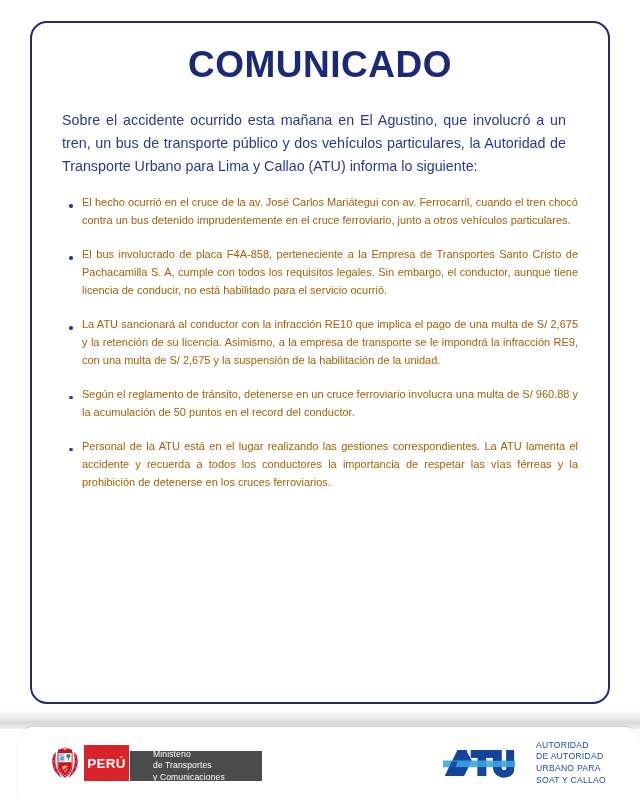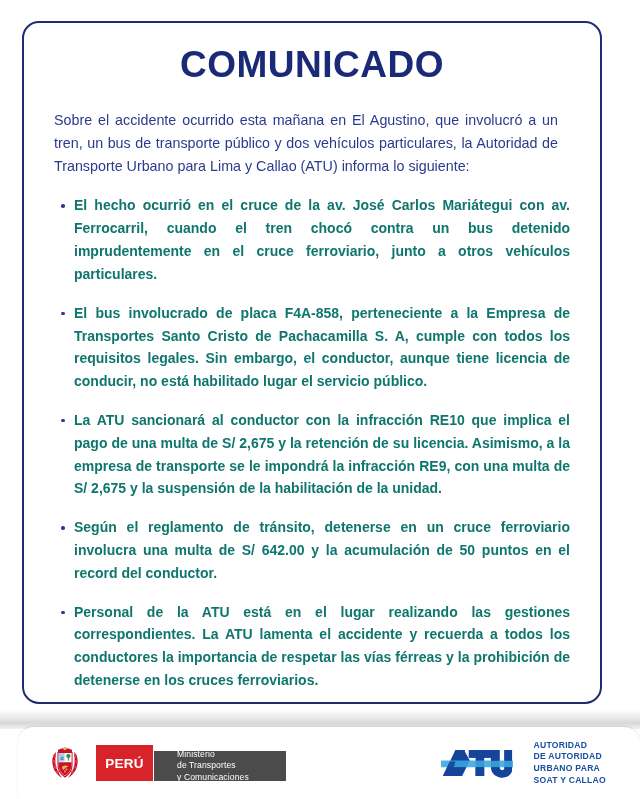--- a/index.html
+++ b/index.html
@@ -19,21 +19,21 @@
     position: relative;
     width: 640px;
     height: 799px;
     background: #ffffff;
     box-sizing: border-box;
   }
 
   
   .card {
     position: absolute;
-    left: 22px;
+    left: 30px;
     top: 21px;
     width: 580px;
     height: 683px;
     box-sizing: border-box;
     border: 2px solid #1f2d6e;
     border-radius: 17px;
     background: #ffffff;
     padding: 0 30px;
   }
 
@@ -61,26 +61,25 @@
   .bullets {
     list-style: none;
     margin: 16px 0 0 0;
     padding: 0;
   }
 
   .bullets li {
     position: relative;
     margin: 0 0 16px 0;
     padding-left: 20px;
-    font-size: 14px;
+    font-size: 11px;
     line-height: 1.63;
-    color: #0f766e;
+    color: #a16207;
     text-align: justify;
     text-justify: inter-word;
-    font-weight: bold;
   }
 
   .bullets li:last-child {
     margin-bottom: 0;
   }
 
   .bullets li::before {
     content: "";
     position: absolute;
     left: 7px;
@@ -125,26 +124,25 @@
   }
 
   .peru-shield {
     width: 30px;
     height: 36px;
     margin-right: 4px;
     flex: 0 0 auto;
   }
 
   .peru-flag-block {
-    width: 57px;
+    width: 45px;
     background: #d8232a;
     display: flex;
     align-items: center;
     justify-content: center;
-    margin-left: 12px;
   }
 
   .peru-flag-block .peru-word {
     color: #ffffff;
     font-size: 13.5px;
     font-weight: bold;
     letter-spacing: 0.3px;
   }
 
   .mtc-block {
@@ -187,42 +185,42 @@
   .atu-words {
     display: flex;
     flex-direction: column;
     justify-content: center;
   }
 
   .atu-words span {
     display: block;
     color: #1a4fa0;
     font-size: 8.6px;
-    font-weight: bold;
+    font-weight: normal;
     line-height: 1.36;
     letter-spacing: 0.25px;
     margin-left: 12px;
   }
 </style>
 </head>
 <body>
 
 <div class="page">
 
   <div class="card">
 
     <h1 class="card-title">COMUNICADO</h1>
 
     <p class="intro">Sobre el accidente ocurrido esta mañana en El Agustino, que involucró a un tren, un bus de transporte público y dos vehículos particulares, la Autoridad de Transporte Urbano para Lima y Callao (ATU) informa lo siguiente:</p>
 
     <ul class="bullets">
       <li>El hecho ocurrió en el cruce de la av. José Carlos Mariátegui con av. Ferrocarril, cuando el tren chocó contra un bus detenido imprudentemente en el cruce ferroviario, junto a otros vehículos particulares.</li>
-      <li>El bus involucrado de placa F4A-858, perteneciente a la Empresa de Transportes Santo Cristo de Pachacamilla S. A, cumple con todos los requisitos legales. Sin embargo, el conductor, aunque tiene licencia de conducir, no está habilitado lugar el servicio público.</li>
+      <li>El bus involucrado de placa F4A-858, perteneciente a la Empresa de Transportes Santo Cristo de Pachacamilla S. A, cumple con todos los requisitos legales. Sin embargo, el conductor, aunque tiene licencia de conducir, no está habilitado para el servicio ocurrió.</li>
       <li>La ATU sancionará al conductor con la infracción RE10 que implica el pago de una multa de S/ 2,675 y la retención de su licencia. Asimismo, a la empresa de transporte se le impondrá la infracción RE9, con una multa de S/ 2,675 y la suspensión de la habilitación de la unidad.</li>
-      <li>Según el reglamento de tránsito, detenerse en un cruce ferroviario involucra una multa de S/ 642.00 y la acumulación de 50 puntos en el record del conductor.</li>
+      <li>Según el reglamento de tránsito, detenerse en un cruce ferroviario involucra una multa de S/ 960.88 y la acumulación de 50 puntos en el record del conductor.</li>
       <li>Personal de la ATU está en el lugar realizando las gestiones correspondientes. La ATU lamenta el accidente y recuerda a todos los conductores la importancia de respetar las vías férreas y la prohibición de detenerse en los cruces ferroviarios.</li>
     </ul>
 
   </div>
 
   <div class="strip"></div>
 
   <div class="footer">
 
     <div class="mtc-lockup">

